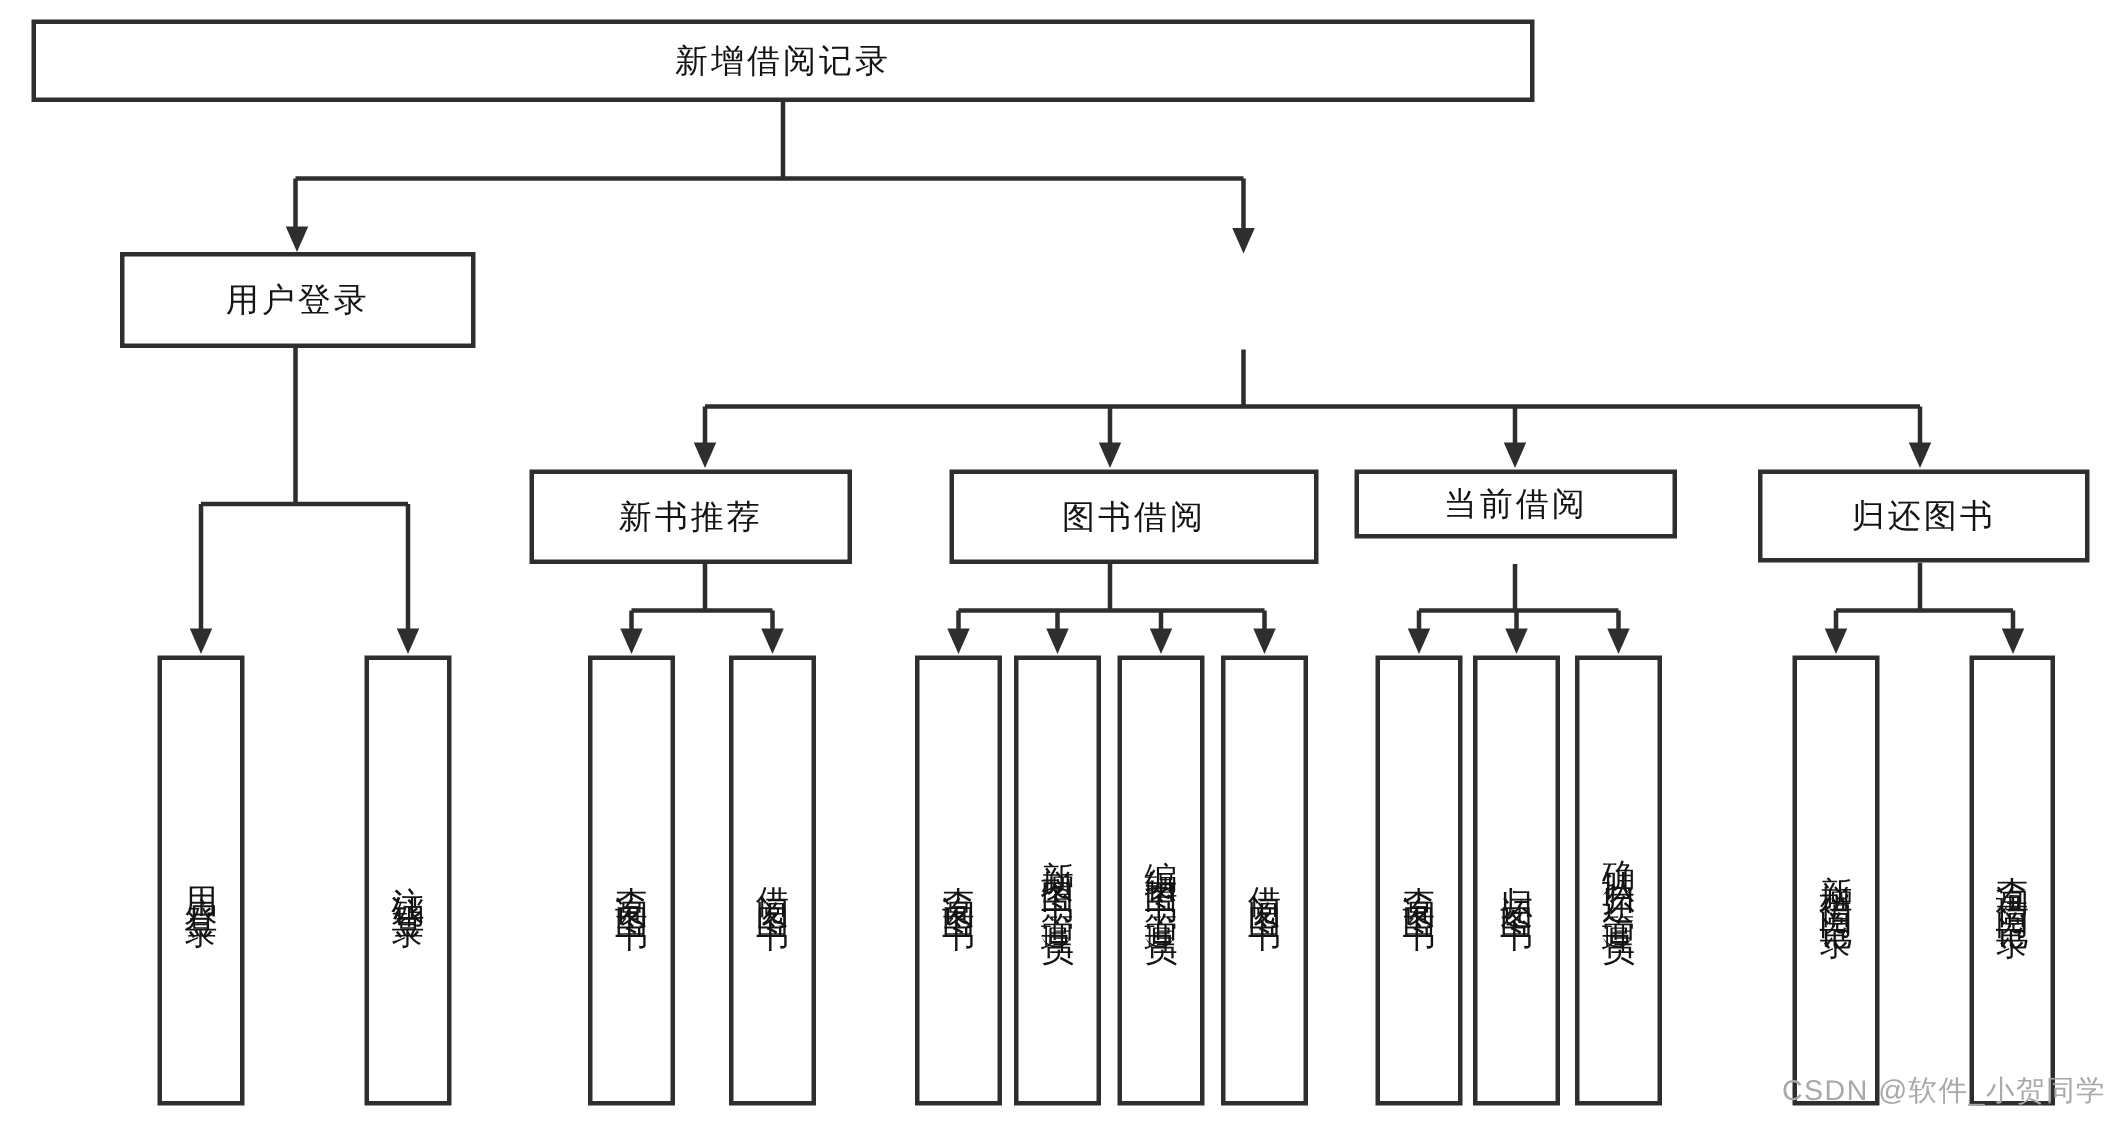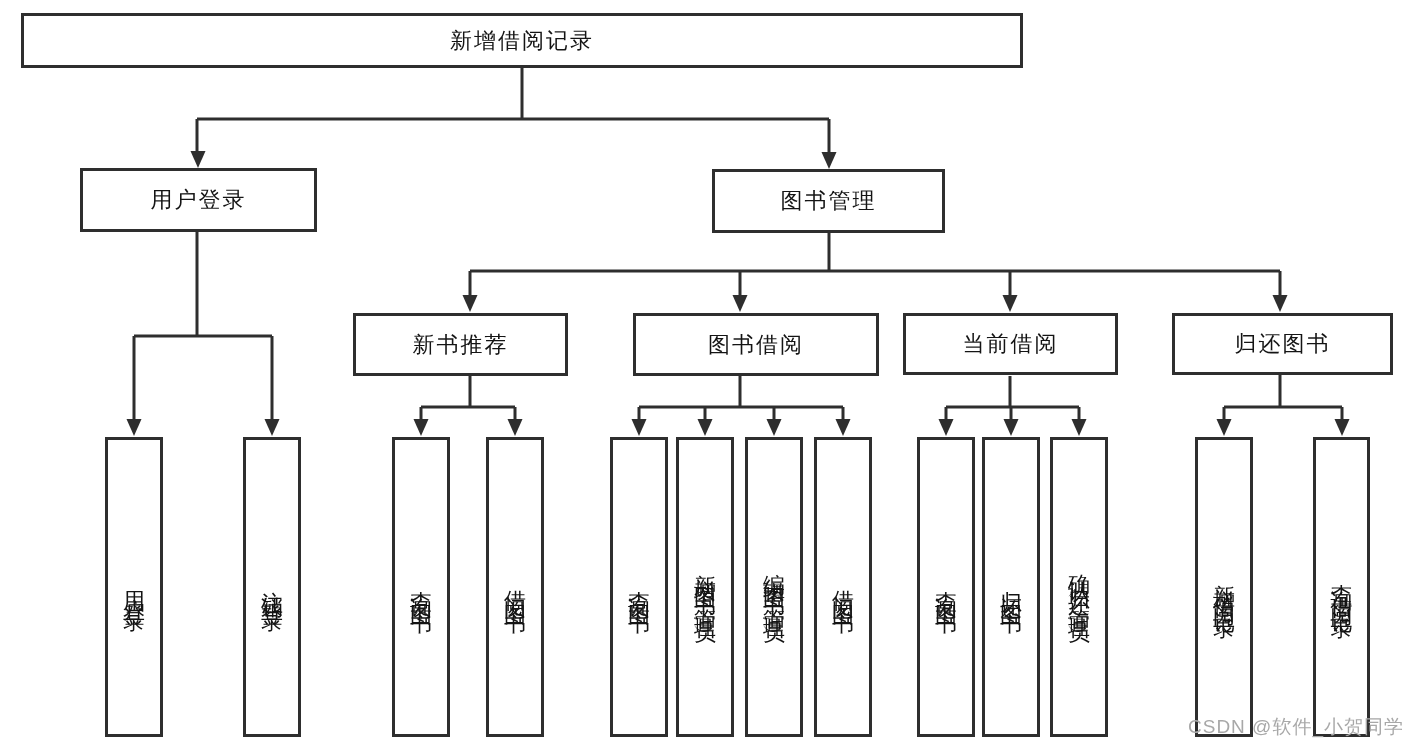--- a/index.html
+++ b/index.html
@@ -48,21 +48,21 @@
     white-space: nowrap;
   }
   
   #n-root { left: 21px; top: 13px; width: 1002px; height: 55px; }
   
   #n-user-login { left: 80px;  top: 168px; width: 237px; height: 64px; }
   #n-book-mgmt  { left: 712px; top: 169px; width: 233px; height: 64px; }
   
   #n-new-book-rec   { left: 353px;  top: 313px; width: 215px; height: 63px; }
   #n-book-borrow    { left: 633px;  top: 313px; width: 246px; height: 63px; }
-  #n-current-borrow { left: 903px;  top: 313px; width: 215px; height: 62px; }
+  #n-current-borrow { left: 903px;  top: 313px; width: 215px; height: 46px; }
   #n-borrow-records { left: 1172px; top: 313px; width: 221px; height: 62px; }
   
   #n-leaf-a1 { left: 105px; }
   #n-leaf-a2 { left: 243px; }
   #n-leaf-b1 { left: 392px; }
   #n-leaf-b2 { left: 486px; }
   #n-leaf-c1 { left: 610px; }
   #n-leaf-c2 { left: 676px; }
   #n-leaf-c3 { left: 745px; }
   #n-leaf-c4 { left: 814px; }
@@ -127,23 +127,20 @@
     </g>
   </svg>
 
   <div class="box" id="n-root">
     <span>新增借阅记录</span>
   </div>
 
   <div class="box" id="n-user-login">
     <span>用户登录</span>
   </div>
-  <div class="box" id="n-book-mgmt">
-    <span>图书管理</span>
-  </div>
 
   <div class="box" id="n-new-book-rec">
     <span>新书推荐</span>
   </div>
   <div class="box" id="n-book-borrow">
     <span>图书借阅</span>
   </div>
   <div class="box" id="n-current-borrow">
     <span>当前借阅</span>
   </div>

